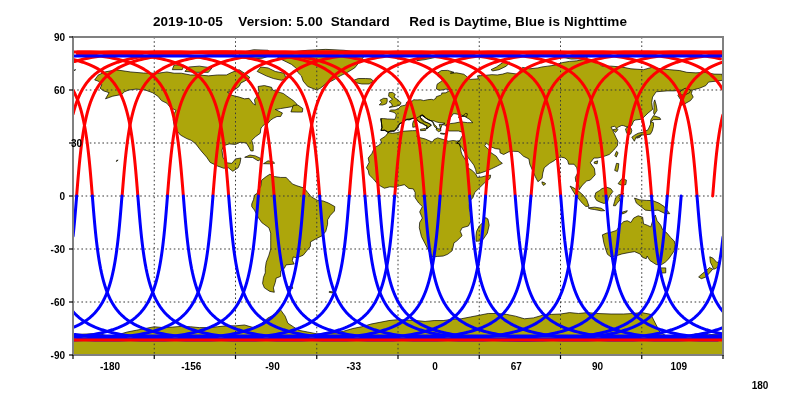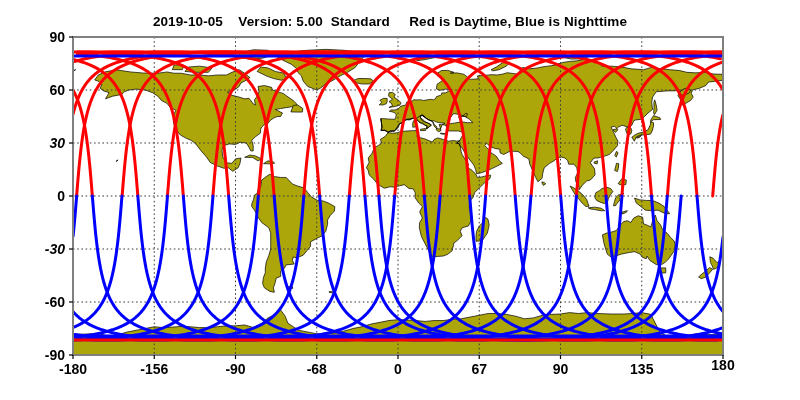--- a/index.html
+++ b/index.html
@@ -27,31 +27,32 @@
     font-family: "Liberation Sans", sans-serif;
     font-size: 13.5px;
     font-weight: bold;
     color: #000000;
     letter-spacing: 0.1px;
     white-space: pre;
   }
   .axis-label {
     position: absolute;
     font-family: "Liberation Sans", sans-serif;
-    font-size: 14px;
+    font-size: 10px;
     font-weight: bold;
     color: #000000;
     white-space: nowrap;
   }
   .ylab {
     text-align: right;
     transform: translateY(-50%);
   }
   .xlab {
     transform: translateX(-50%);
+    margin-left: 37px;
   }
 </style>
 </head>
 <body>
 
 <div id="chart-title">2019-10-05    Version: 5.00  Standard     Red is Daytime, Blue is Nighttime</div>
 
 <svg id="figure" viewBox="0 0 800 400" width="800" height="400" xmlns="http://www.w3.org/2000/svg" shape-rendering="geometricPrecision">
 
   <defs>
@@ -195,27 +196,27 @@
       <line x1="73" y1="196" x2="69" y2="196"></line>
       <line x1="73" y1="143" x2="69" y2="143"></line>
       <line x1="73" y1="90" x2="69" y2="90"></line>
       <line x1="73" y1="37" x2="69" y2="37"></line>
     </g>
 </svg>
 
 <div id="tick-labels">
     <div class="axis-label ylab" style="top: 355px; right: 735px;">-90</div>
     <div class="axis-label ylab" style="top: 302px; right: 735px;">-60</div>
-    <div class="axis-label ylab" style="top: 249px; right: 735px; font-style: italic;">-30</div>
+    <div class="axis-label ylab" style="top: 249px; right: 735px;">-30</div>
     <div class="axis-label ylab" style="top: 196px; right: 735px;">0</div>
-    <div class="axis-label ylab" style="top: 143px; right: 735px; font-style: italic;">30</div>
+    <div class="axis-label ylab" style="top: 143px; right: 718px;">30</div>
     <div class="axis-label ylab" style="top: 90px; right: 735px; text-align: right;">60</div>
     <div class="axis-label ylab" style="top: 37px; right: 735px;">90</div>
     <div class="axis-label xlab" style="left: 73px; top: 361px;">-180</div>
     <div class="axis-label xlab" style="left: 154.25px; top: 361px;">-156</div>
     <div class="axis-label xlab" style="left: 235.5px; top: 361px;">-90</div>
-    <div class="axis-label xlab" style="left: 316.75px; top: 361px;">-68</div>
+    <div class="axis-label xlab" style="left: 316.75px; top: 361px;">-33</div>
     <div class="axis-label xlab" style="left: 398px; top: 361px;">0</div>
     <div class="axis-label xlab" style="left: 479.25px; top: 361px;">67</div>
     <div class="axis-label xlab" style="left: 560.5px; top: 361px;">90</div>
-    <div class="axis-label xlab" style="left: 641.75px; top: 361px;">135</div>
-    <div class="axis-label xlab" style="left: 723px; top: 357px;">180</div>
+    <div class="axis-label xlab" style="left: 641.75px; top: 361px;">109</div>
+    <div class="axis-label xlab" style="left: 723px; top: 380px;">180</div>
   </div>
 
 </body></html>

